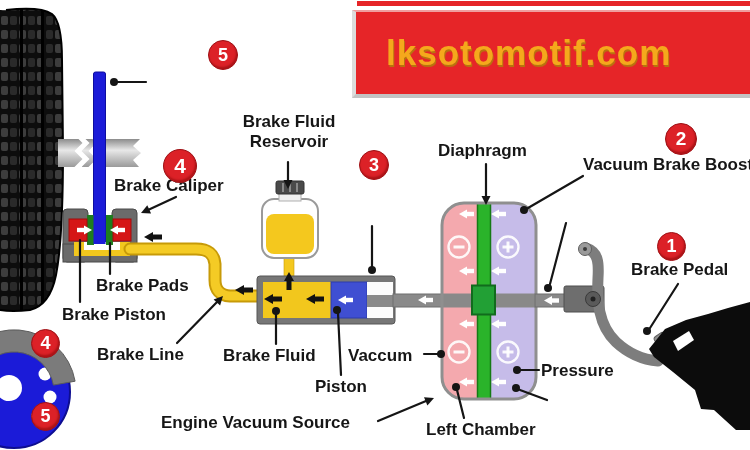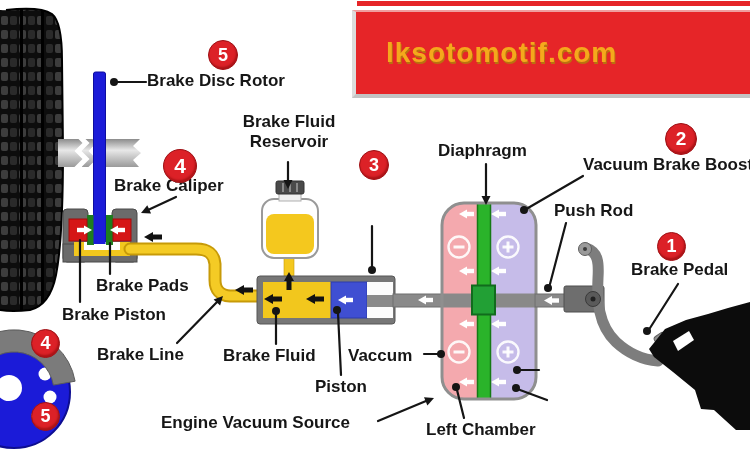--- a/index.html
+++ b/index.html
@@ -9,21 +9,21 @@
   .lbl{position:absolute;font:bold 17px/1.15 "Liberation Sans",sans-serif;color:#161616;white-space:nowrap;z-index:5;}
   .lbl .ln{display:block;}
   .center{text-align:center;}
   .badge{position:absolute;background:#dc2127;color:#fff;border-radius:50%;
          display:flex;align-items:center;justify-content:center;
          font-weight:bold;border:1px solid #9d1115;z-index:6;
          box-shadow:inset -1px -2px 2px rgba(110,0,0,.45);}
   .banner{position:absolute;left:352px;top:10px;width:398px;height:82px;background:#e62528;
           border-left:4px solid #dcdcdc;border-bottom:4px solid #c3c3c3;border-top:2px solid #ef9f9f;
           display:flex;align-items:center;z-index:4;}
-  .banner span{margin-left:30px;font-weight:bold;font-size:28px;color:#f5a81c;
+  .banner span{margin-left:30px;font-weight:bold;font-size:35px;color:#f5a81c;
                text-shadow:1px 2px 0 #b9720f;letter-spacing:1px;}
   .banner-strip{position:absolute;left:357px;top:1px;width:393px;height:5px;background:#e62528;z-index:4;}
 </style>
 </head>
 <body>
 
 <div id="canvas">
 
 <svg id="art" width="750" height="450" viewBox="0 0 750 450">
   <defs>
@@ -211,37 +211,36 @@
     <polygon points="434,398 427.4,405.6 424,397.3"></polygon>
     <polygon points="481.5,196 490.5,196 486,205"></polygon>
   </g>
 </svg>
 
 <div class="banner-strip"></div>
 <div class="banner">
   <span>lksotomotif.com</span>
 </div>
 
-<div class="lbl" style="left:147px;top:71px;">Brake Disc Rotor</div>
 <div class="lbl center" style="left:233px;top:112px;width:112px;">
   <span class="ln">Brake Fluid</span>
   <span class="ln">Reservoir</span>
 </div>
 <div class="lbl" style="left:114px;top:176px;text-align:right;">Brake Caliper</div>
 <div class="lbl" style="left:96px;top:276px;">Brake Pads</div>
 <div class="lbl" style="left:62px;top:305px;text-align:center;">Brake Piston</div>
 <div class="lbl" style="left:97px;top:345px;">Brake Line</div>
 <div class="lbl" style="left:223px;top:346px;">Brake Fluid</div>
 <div class="lbl" style="left:307px;top:377px;margin-left:8px;">Piston</div>
 <div class="lbl" style="left:348px;top:346px;">Vaccum</div>
 <div class="lbl" style="left:161px;top:413px;">Engine Vacuum Source</div>
 <div class="lbl" style="left:426px;top:420px;">Left Chamber</div>
+<div class="lbl" style="left:541px;top:361px;">Pressure</div>
 <div class="lbl" style="left:438px;top:141px;">Diaphragm</div>
 <div class="lbl" style="left:583px;top:155px;">Vacuum Brake Booster</div>
-<div class="lbl" style="left:554px;top:201px;">Push Rod</div>
 <div class="lbl" style="left:625px;top:260px;margin-left:6px;">Brake Pedal</div>
 
 <div class="badge" style="left:208px;top:40px;width:28px;height:28px;font-size:18px;">5</div>
 <div class="badge" style="left:163px;top:149px;width:32px;height:32px;font-size:21px;">4</div>
 <div class="badge" style="left:359px;top:150px;width:28px;height:28px;font-size:18px;">3</div>
 <div class="badge" style="left:665px;top:123px;width:30px;height:30px;font-size:19px;">2</div>
 <div class="badge" style="left:657px;top:232px;width:27px;height:27px;font-size:18px;">1</div>
 <div class="badge" style="left:31px;top:329px;width:27px;height:27px;font-size:18px;">4</div>
 <div class="badge" style="left:31px;top:402px;width:27px;height:27px;font-size:18px;">5</div>
 

